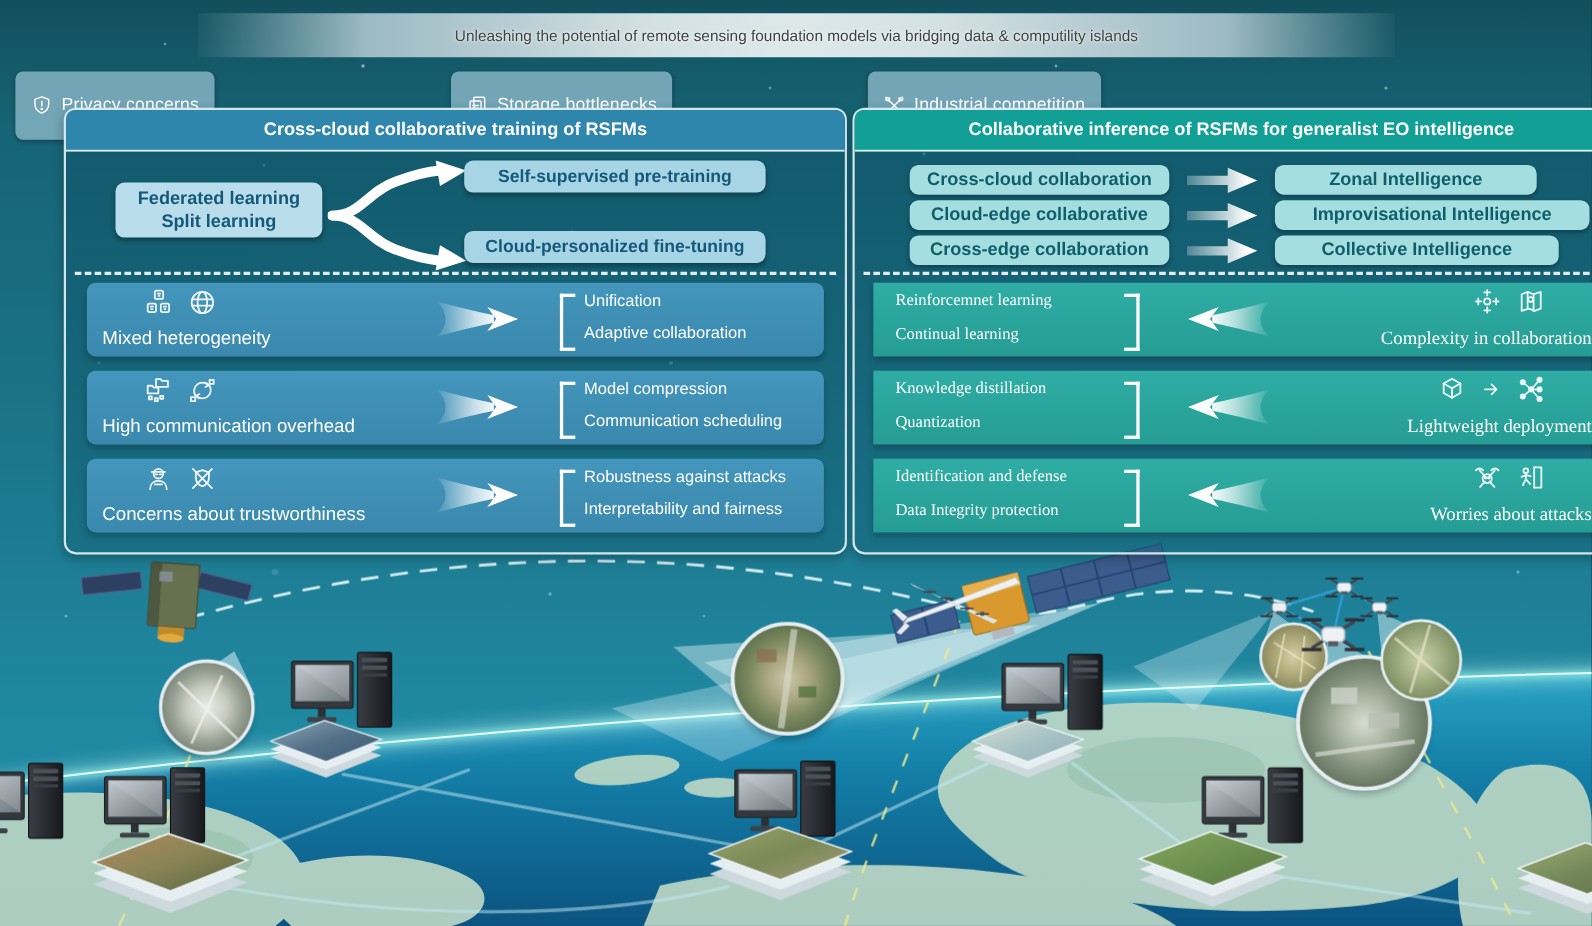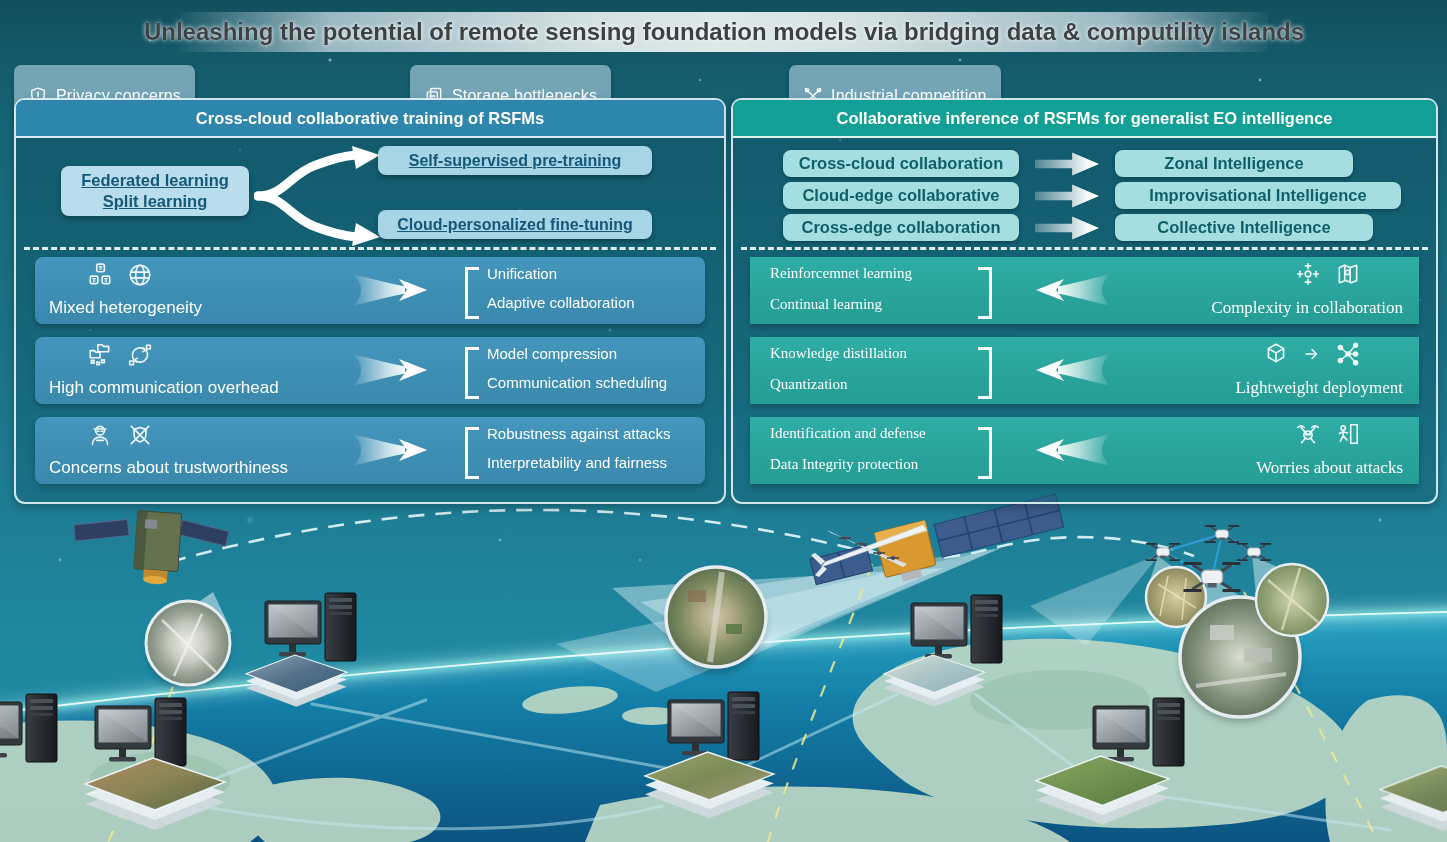--- a/index.html
+++ b/index.html
@@ -5,42 +5,42 @@
   html,body{margin:0;padding:0;background:#0c3d4a;}
   #canvas{position:relative;width:1447px;height:842px;overflow:hidden;
     font-family:"Liberation Sans",sans-serif;
     background:linear-gradient(180deg,#124f5d 0%,#166475 14%,#1a7083 38%,#1e7e95 62%,#1f89a2 78%);}
   .abs{position:absolute;}
   svg{display:block;}
   
   .title-bar{left:180px;top:12px;width:1088px;height:40px;border-radius:3px;
     background:linear-gradient(90deg,rgba(44,106,120,.25) 0%,#9cbac3 14%,#d4e1e3 38%,#dde8e9 50%,#d4e1e3 62%,#9cbac3 86%,rgba(44,106,120,.25) 100%);
     display:flex;align-items:center;justify-content:center;}
-  .title-bar span{font-size:24px;font-weight:700;color:#3c4144;white-space:nowrap;
+  .title-bar span{font-size:14px;font-weight:400;color:#3c4144;white-space:nowrap;
     text-shadow:0 0 5px rgba(255,255,255,.9),0 0 1px #fff;}
   
   .pill{top:65px;height:30px;display:flex;align-items:center;gap:8px;padding:16px 14px;
     border-radius:7px;background:rgba(124,171,188,.92);box-shadow:0 2px 4px rgba(0,0,0,.28);}
   .pill span{color:#fff;font-size:16px;letter-spacing:.2px;white-space:nowrap;}
   .picon{width:20px;height:20px;flex:0 0 auto;}
   
   .panel{border:2px solid rgba(226,241,246,.92);border-radius:11px;
     background:linear-gradient(180deg,rgba(16,82,102,.60),rgba(21,100,120,.48));
-    box-shadow:0 4px 10px rgba(0,0,0,.25);}
+    box-shadow:0 4px 10px rgba(0,0,0,.25);margin-left:44px;}
   .panel-left{left:14px;top:98px;width:708px;height:402px;}
   .panel-right{left:731px;top:98px;width:703px;height:402px;}
   .panel-header{left:0;top:0;right:0;height:36px;border-radius:8px 8px 0 0;
     display:flex;align-items:center;justify-content:center;}
   .panel-header span{color:#fff;font-weight:700;font-size:16.5px;white-space:nowrap;}
   .hdr-blue{background:#2e86ac;border-bottom:2px solid #d9edf3;}
   .hdr-teal{background:#12a096;border-bottom:2px solid #d9f3ef;}
   .dash-sep{height:0;border-top:3px dashed rgba(255,255,255,.88);}
   
   .lightbox{background:#b9ddeb;color:#14587a;border-radius:8px;display:flex;align-items:center;
-    justify-content:center;text-align:center;font-weight:600;box-shadow:0 3px 5px rgba(0,0,0,.3);text-decoration:underline;}
+    justify-content:center;text-align:center;font-weight:600;box-shadow:0 3px 5px rgba(0,0,0,.3);}
   .methods{font-size:16.5px;line-height:1.3;}
   .branchbox{font-size:16px;background:#a8d5e5;}
   
   .rowL{background:linear-gradient(180deg,#4496bc,#3a88ad);border-radius:8px;box-shadow:0 4px 6px rgba(0,0,0,.22);}
   .rowR{background:linear-gradient(180deg,#2fada5,#259d94);border-radius:0;box-shadow:0 4px 6px rgba(0,0,0,.22);font-family:Liberation Serif, serif;}
   .row-label{color:#fff;font-size:17px;white-space:nowrap;}
   .sol{color:#fff;font-size:15px;white-space:nowrap;}
   .bracketL{width:11px;border:3px solid #fff;border-right:none;}
   .bracketR{width:11px;border:3px solid #fff;border-left:none;}
   .row-icons{display:flex;gap:14px;align-items:center;}

